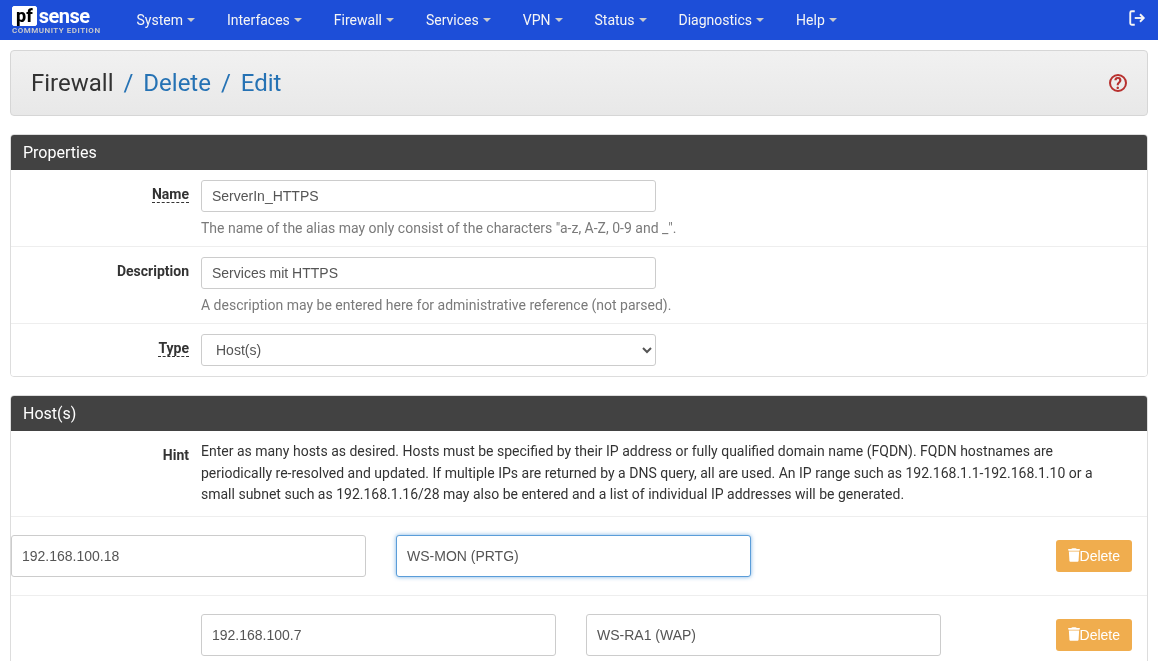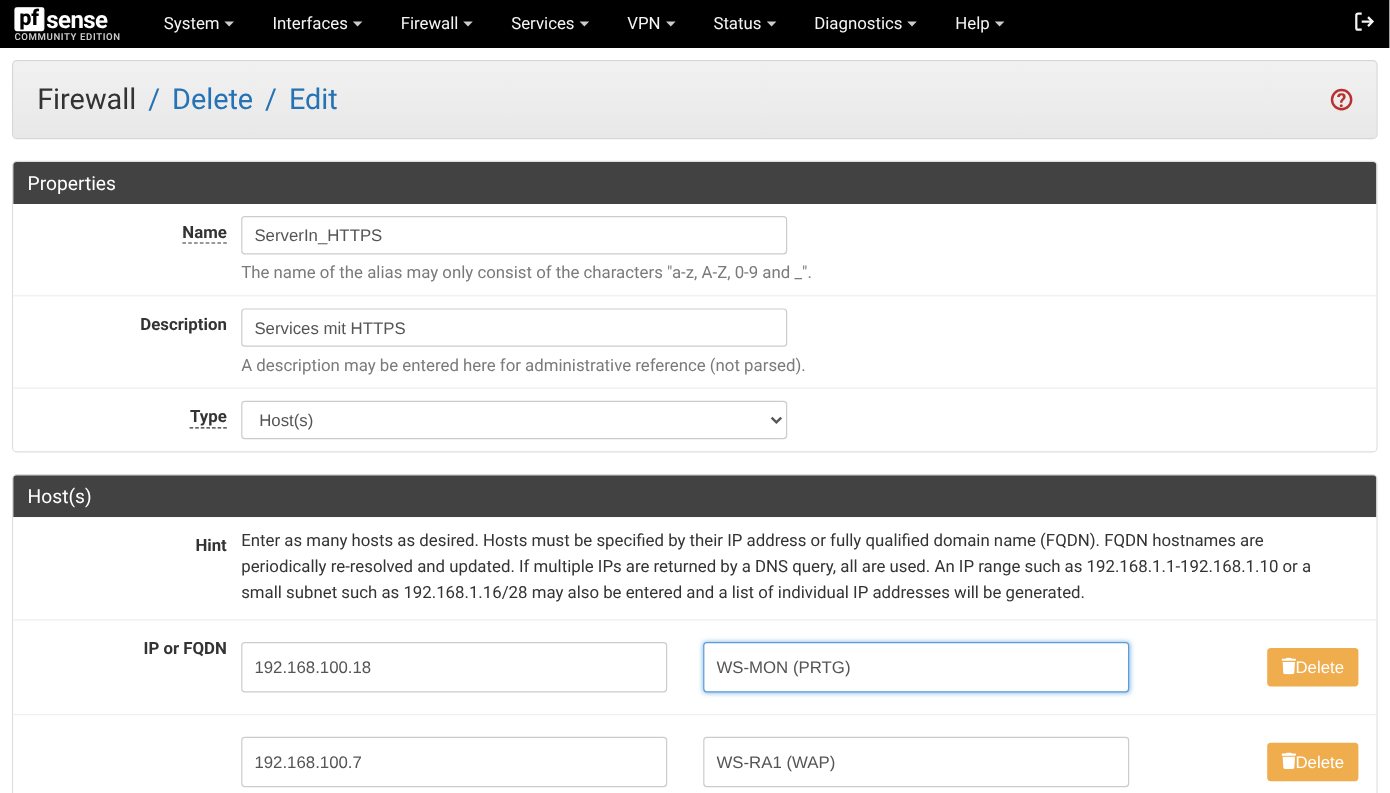--- a/index.html
+++ b/index.html
@@ -6,21 +6,21 @@
   body {
     margin: 0;
     font-family: -apple-system, BlinkMacSystemFont, "Segoe UI", Roboto, "Helvetica Neue", Arial, sans-serif;
     font-size: 14px;
     background: #fff;
     color: #333;
     width: 1158px;
   }
   
   .navbar {
-    background: #000000;
+    background: #1d4ed8;
     height: 40px;
     display: flex;
     align-items: center;
     padding: 0 12px;
     color: #fff;
   }
   .brand { display:flex; flex-direction:column; align-items:flex-start; margin-right:20px; }
   .brand-top { display:flex; align-items:center; gap:0; font-weight:700; font-size:20px; line-height:1;}
   .brand-pf { background:#fff; color:#000; padding:0 3px; border-radius:2px; font-weight:800; font-size:18px; border:1px solid #fff;}
   .brand-sense { color:#fff; letter-spacing:-0.5px; margin-left:2px;}
@@ -166,21 +166,20 @@
 
 <div class="panel">
   <div class="panel-heading">Host(s)</div>
   <div class="panel-body">
     <div class="form-row hint-row">
       <div class="form-label">Hint</div>
       <div class="form-content">Enter as many hosts as desired. Hosts must be specified by their IP address or fully qualified domain name (FQDN). FQDN hostnames are periodically re-resolved and updated. If multiple IPs are returned by a DNS query, all are used. An IP range such as 192.168.1.1-192.168.1.10 or a small subnet such as 192.168.1.16/28 may also be entered and a list of individual IP addresses will be generated.</div>
     </div>
     <div id="hosts-container" class="host-container">
         <div class="form-row">
-          <div class="host-group-label">IP or FQDN</div>
           <div class="host-row" style="flex: 1 1 0%;">
             <input type="text" class="host-ip" value="192.168.100.18" style="">
             <input type="text" class="host-desc focused" value="WS-MON (PRTG)" style="">
             <button class="btn-delete">
               <span class="trash-icon"><svg viewBox="0 0 448 512">
                   <path d="M135 17c8-10 20-17 33-17h112c13 0 25 7 33 17l7 15h96c18 0 32 14 32 32s-14 32-32 32H32C14 96 0 82 0 64s14-32 32-32h96zM32 128h384l-21 339c-2 25-23 45-48 45H101c-25 0-46-20-48-45z"></path>
                 </svg></span>
               <span>Delete</span>
             </button>
           </div>

